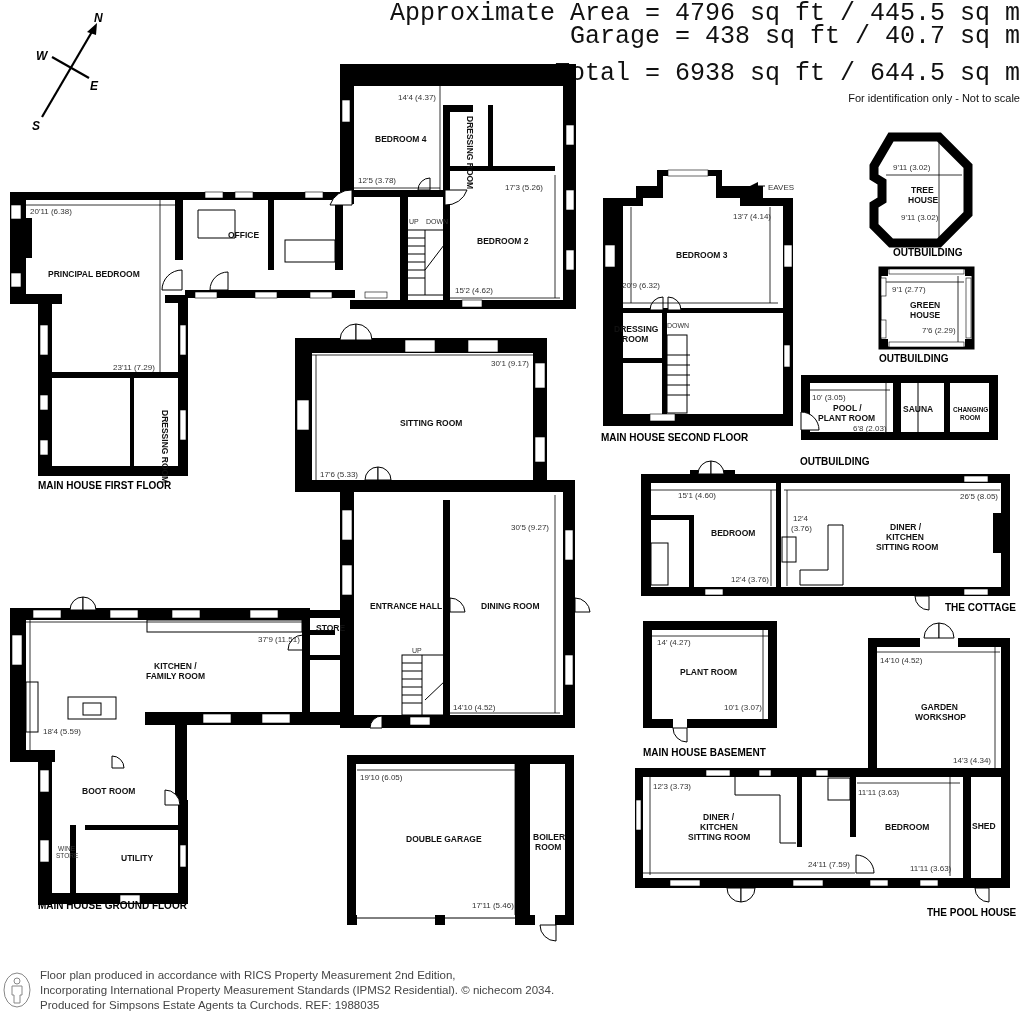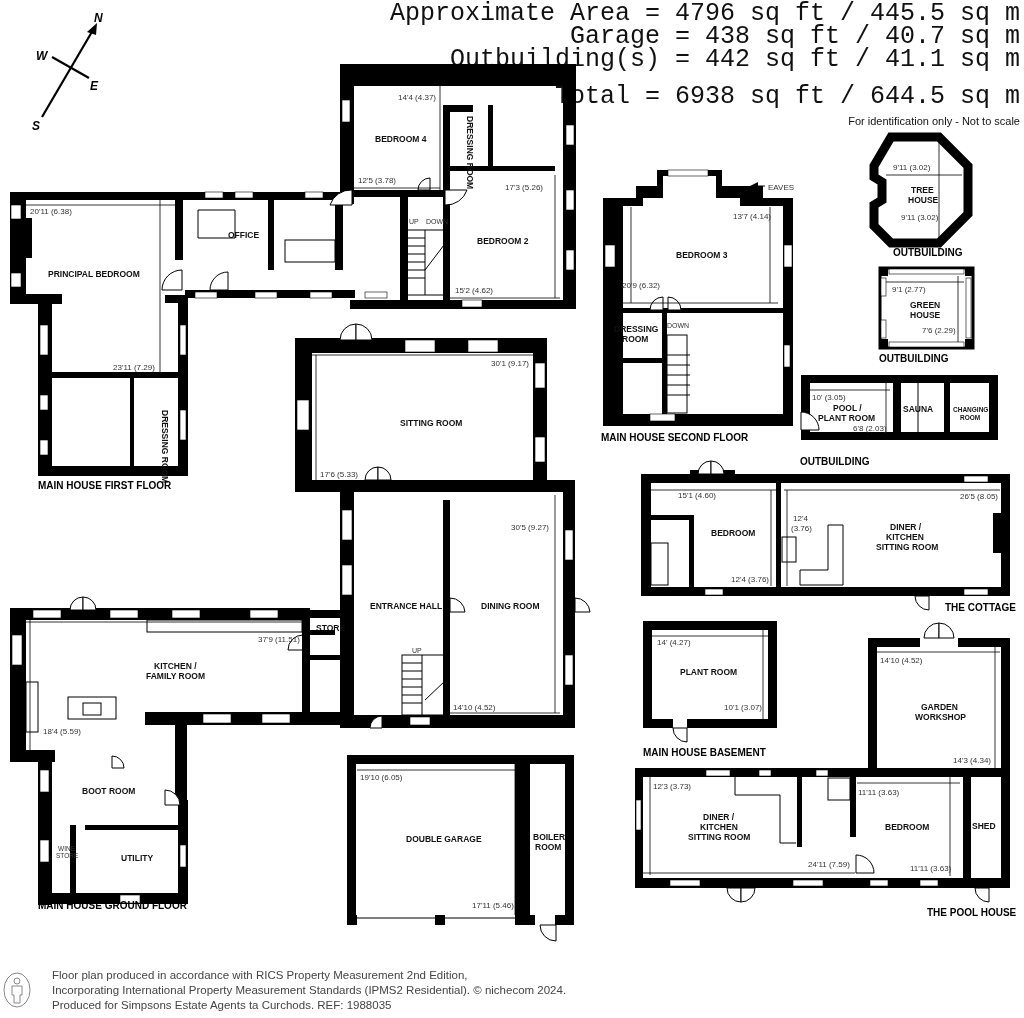--- a/index.html
+++ b/index.html
@@ -11,30 +11,29 @@
   .wall { fill: #000; }
   .room-label { font-family: "Liberation Sans", sans-serif; font-weight: bold; font-size: 8.5px; fill: #111; }
   .dim { font-family: "Liberation Sans", sans-serif; font-size: 8px; fill: #333; }
   .floor-label { font-family: "Liberation Sans", sans-serif; font-weight: bold; font-size: 10px; fill: #000; }
   .compass-label { font-family: "Liberation Sans", sans-serif; font-weight: bold; font-style: italic; font-size: 12px; fill: #000; }
   .dimline { stroke: #000; stroke-width: 0.8; fill: none; }
   .door { stroke: #000; stroke-width: 1; fill: #fff; }
   .win { fill: #fff; stroke: #000; stroke-width: 0.6; }
   .thin { stroke: #000; stroke-width: 1; fill: none; }
   .footer { position: absolute; left: 0; top: 968px; width: 700px; height: 50px; }
-  .footer .text { position: absolute; left: 52px; top: 0; font-size: 11.5px; line-height: 15px; color: #444; white-space: nowrap; }
+  .footer .text { position: absolute; left: 40px; top: 0; font-size: 11.5px; line-height: 15px; color: #444; white-space: nowrap; }
   .footer .icon { position: absolute; left: 2px; top: 3px; width: 30px; height: 38px; }
 </style>
 </head>
 <body>
 
 <div class="areas">
   <div class="line">Approximate Area = 4796 sq ft / 445.5 sq m</div>
   <div class="line">Garage = 438 sq ft / 40.7 sq m</div>
-  <div class="line">Outbuilding(s) = 442 sq ft / 41.1 sq m</div>
   <div class="line" style="margin-top:14px">Total = 6938 sq ft / 644.5 sq m</div>
   <div class="note">For identification only - Not to scale</div>
 </div>
 
 <svg class="plan" width="1024" height="960" viewBox="0 0 1024 960">
 
   <g>
     <line x1="42" y1="117" x2="93" y2="30" stroke="#000" stroke-width="2.2"></line>
     <polygon points="97,23 87,32 96,35" fill="#000"></polygon>
     <line x1="52" y1="57" x2="89" y2="78" stroke="#000" stroke-width="2.2"></line>
@@ -459,16 +458,16 @@
 </svg>
 
 <div class="footer">
   <svg class="icon" viewBox="0 0 30 38">
     <ellipse cx="15" cy="19" rx="13" ry="17" fill="none" stroke="#888" stroke-width="1"></ellipse>
     <circle cx="15" cy="10" r="3" fill="none" stroke="#888" stroke-width="1"></circle>
     <path d="M10 15 L20 15 L20 24 L18 24 L18 32 L12 32 L12 24 L10 24 Z" fill="none" stroke="#888" stroke-width="1"></path>
   </svg>
   <div class="text">
     <div>Floor plan produced in accordance with RICS Property Measurement 2nd Edition,</div>
-    <div>Incorporating International Property Measurement Standards (IPMS2 Residential).   © nichecom 2024.</div>
+    <div>Incorporating International Property Measurement Standards (IPMS2 Residential).   © nichecom 2034.</div>
     <div>Produced for Simpsons Estate Agents ta Curchods.   REF: 1988035</div>
   </div>
 </div>
 
 </body></html>

